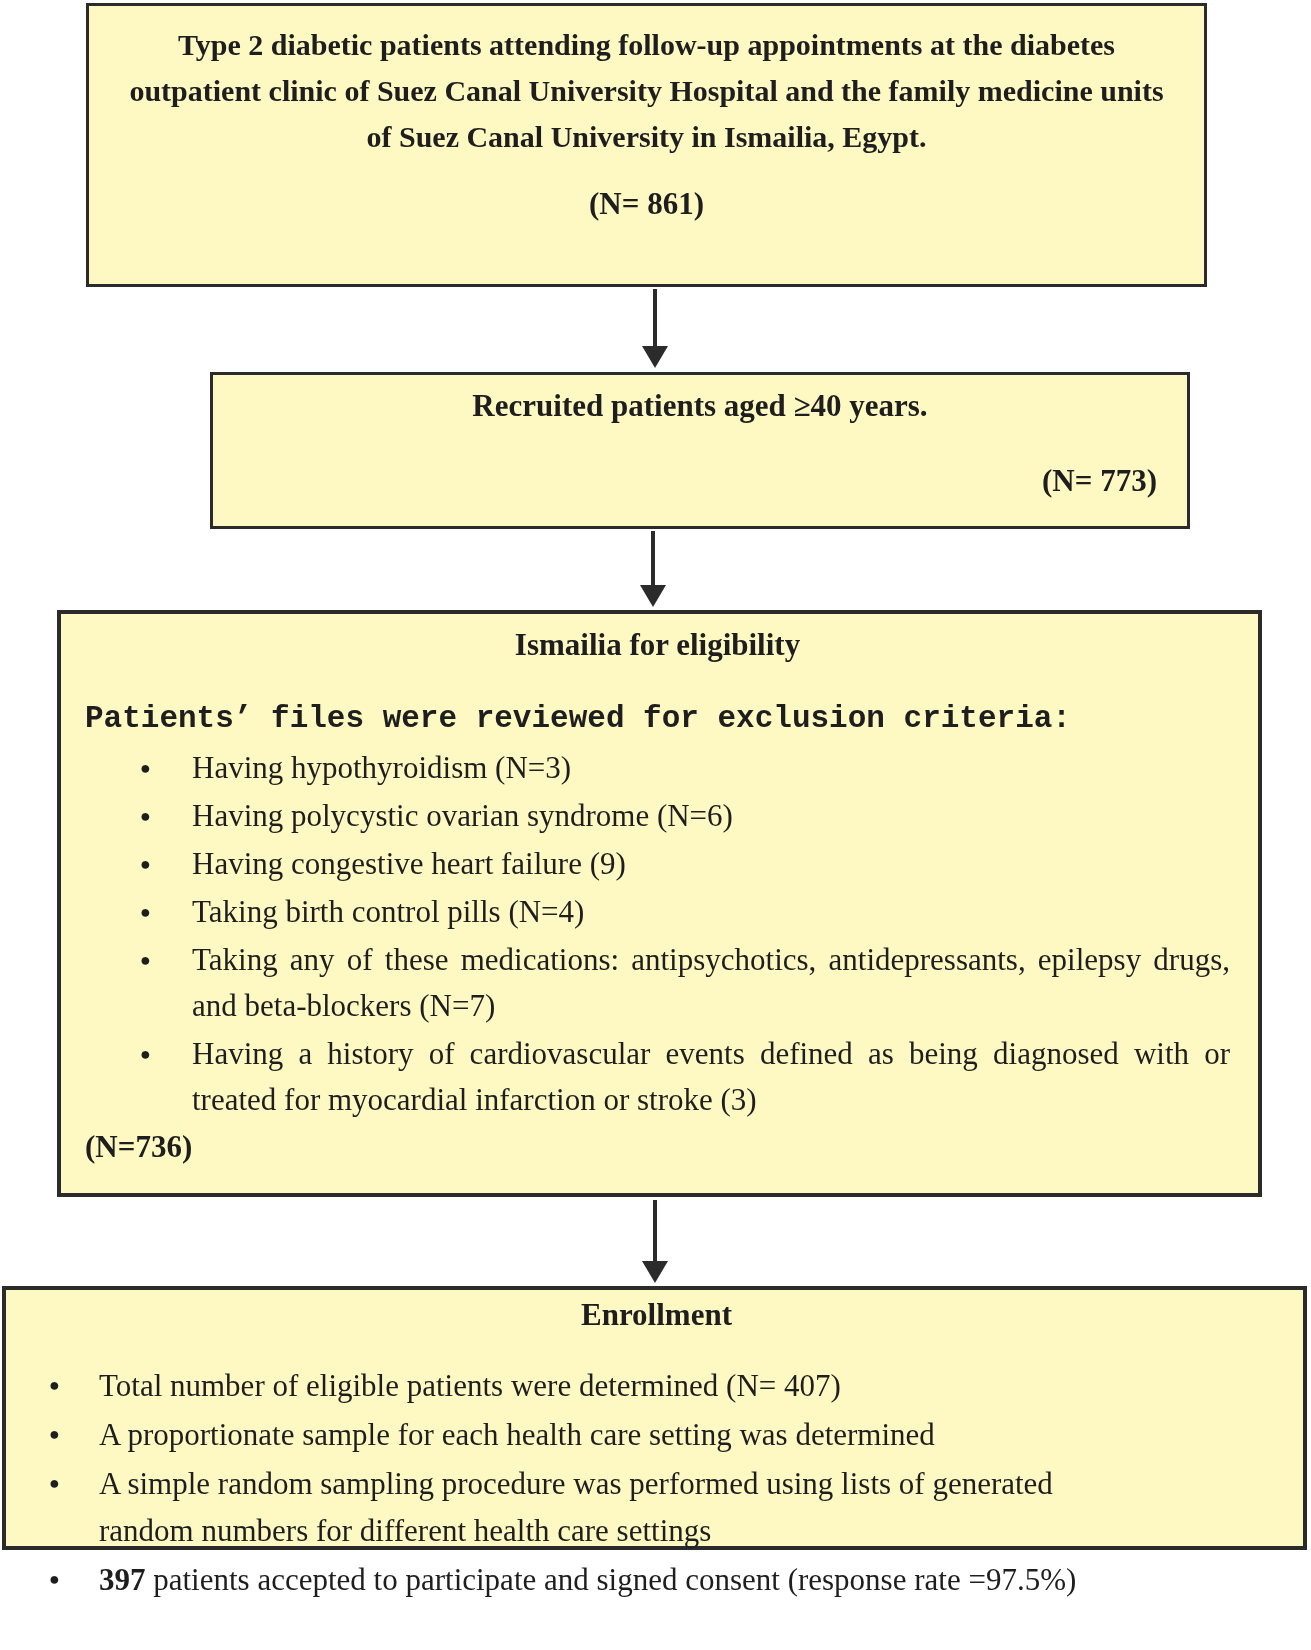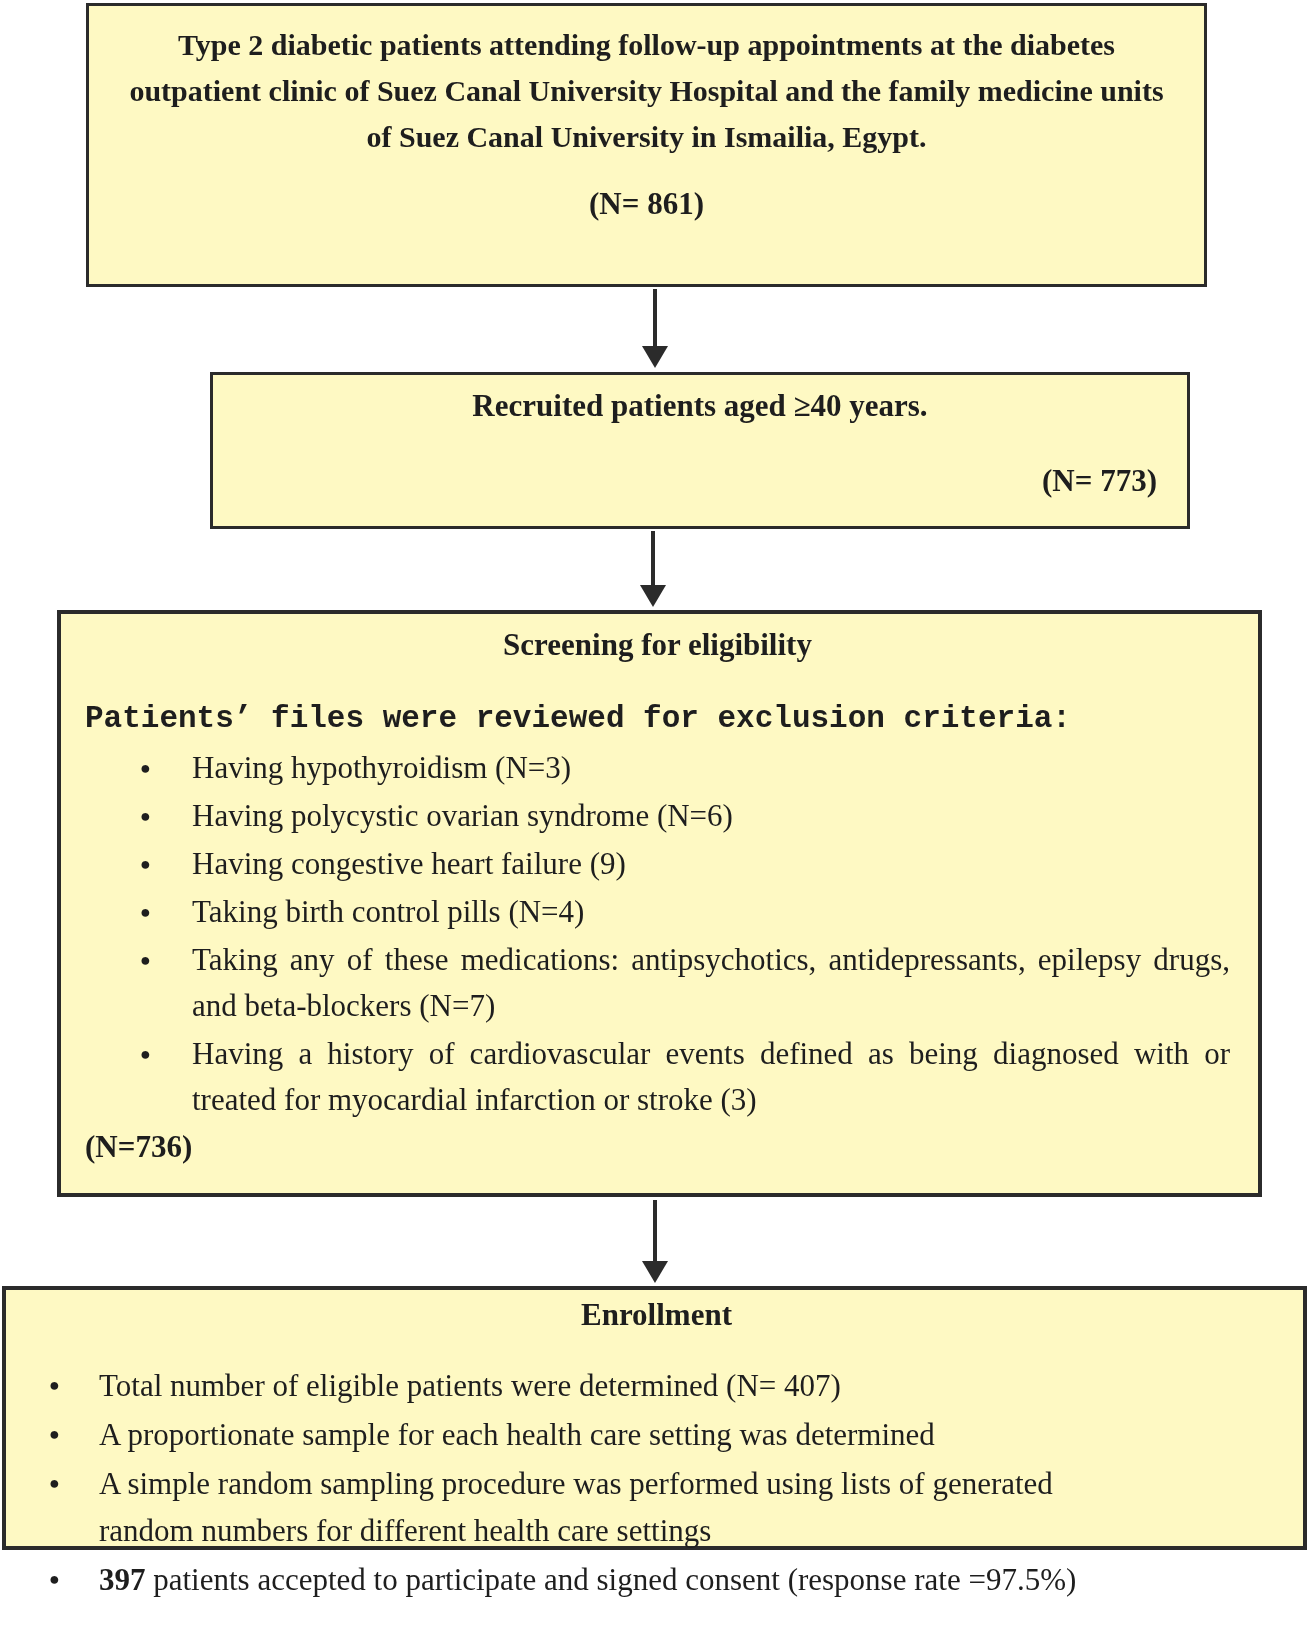--- a/index.html
+++ b/index.html
@@ -94,21 +94,21 @@
     <div class="headline">Recruited patients aged ≥40 years.</div>
     <div class="nline">(N= 773)</div>
   </div>
 
   <div class="arrow arrow2">
     <div class="stem"></div>
     <div class="head"></div>
   </div>
 
   <div class="box box3">
-    <div class="section-title">Screening for eligibility</div>
+    <div class="section-title">Ismailia for eligibility</div>
     <div class="criteria-intro">Patients’ files were reviewed for exclusion criteria:</div>
     <ul class="blist excl">
       <li>
         <span class="dot">●</span>
         <span>Having hypothyroidism (N=3)</span>
       </li>
       <li>
         <span class="dot">●</span>
         <span>Having polycystic ovarian syndrome (N=6)</span>
       </li>

